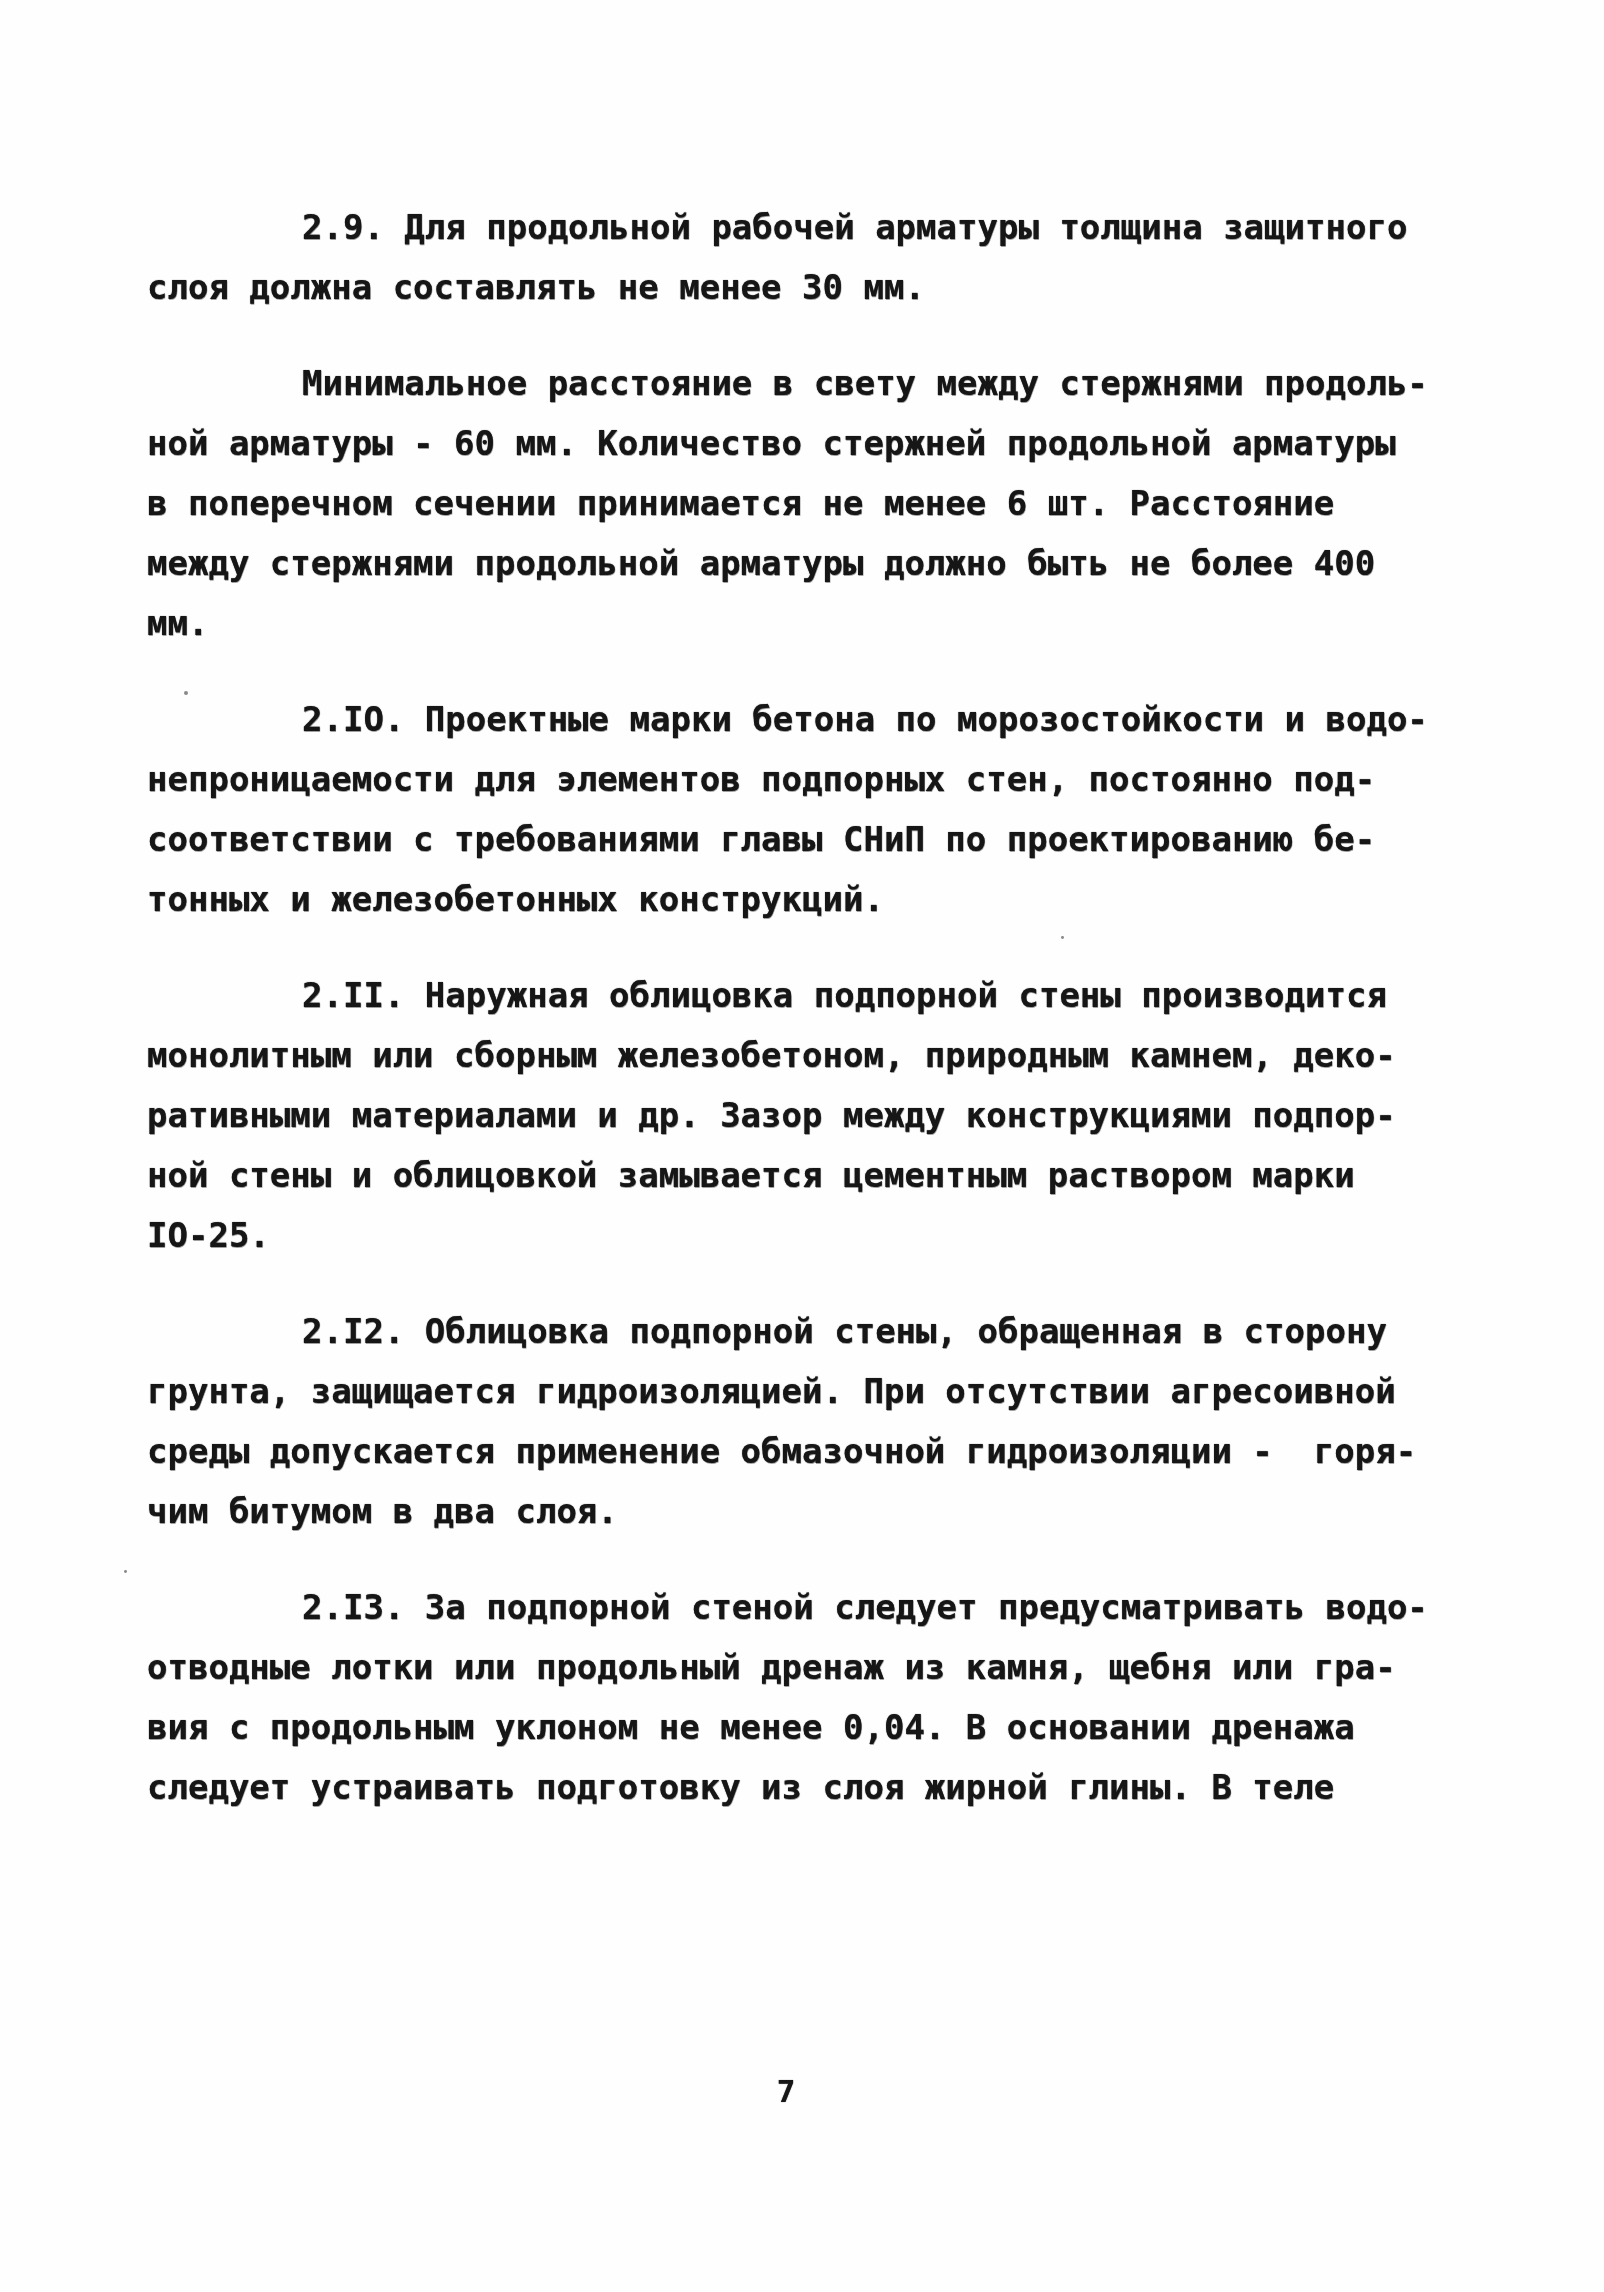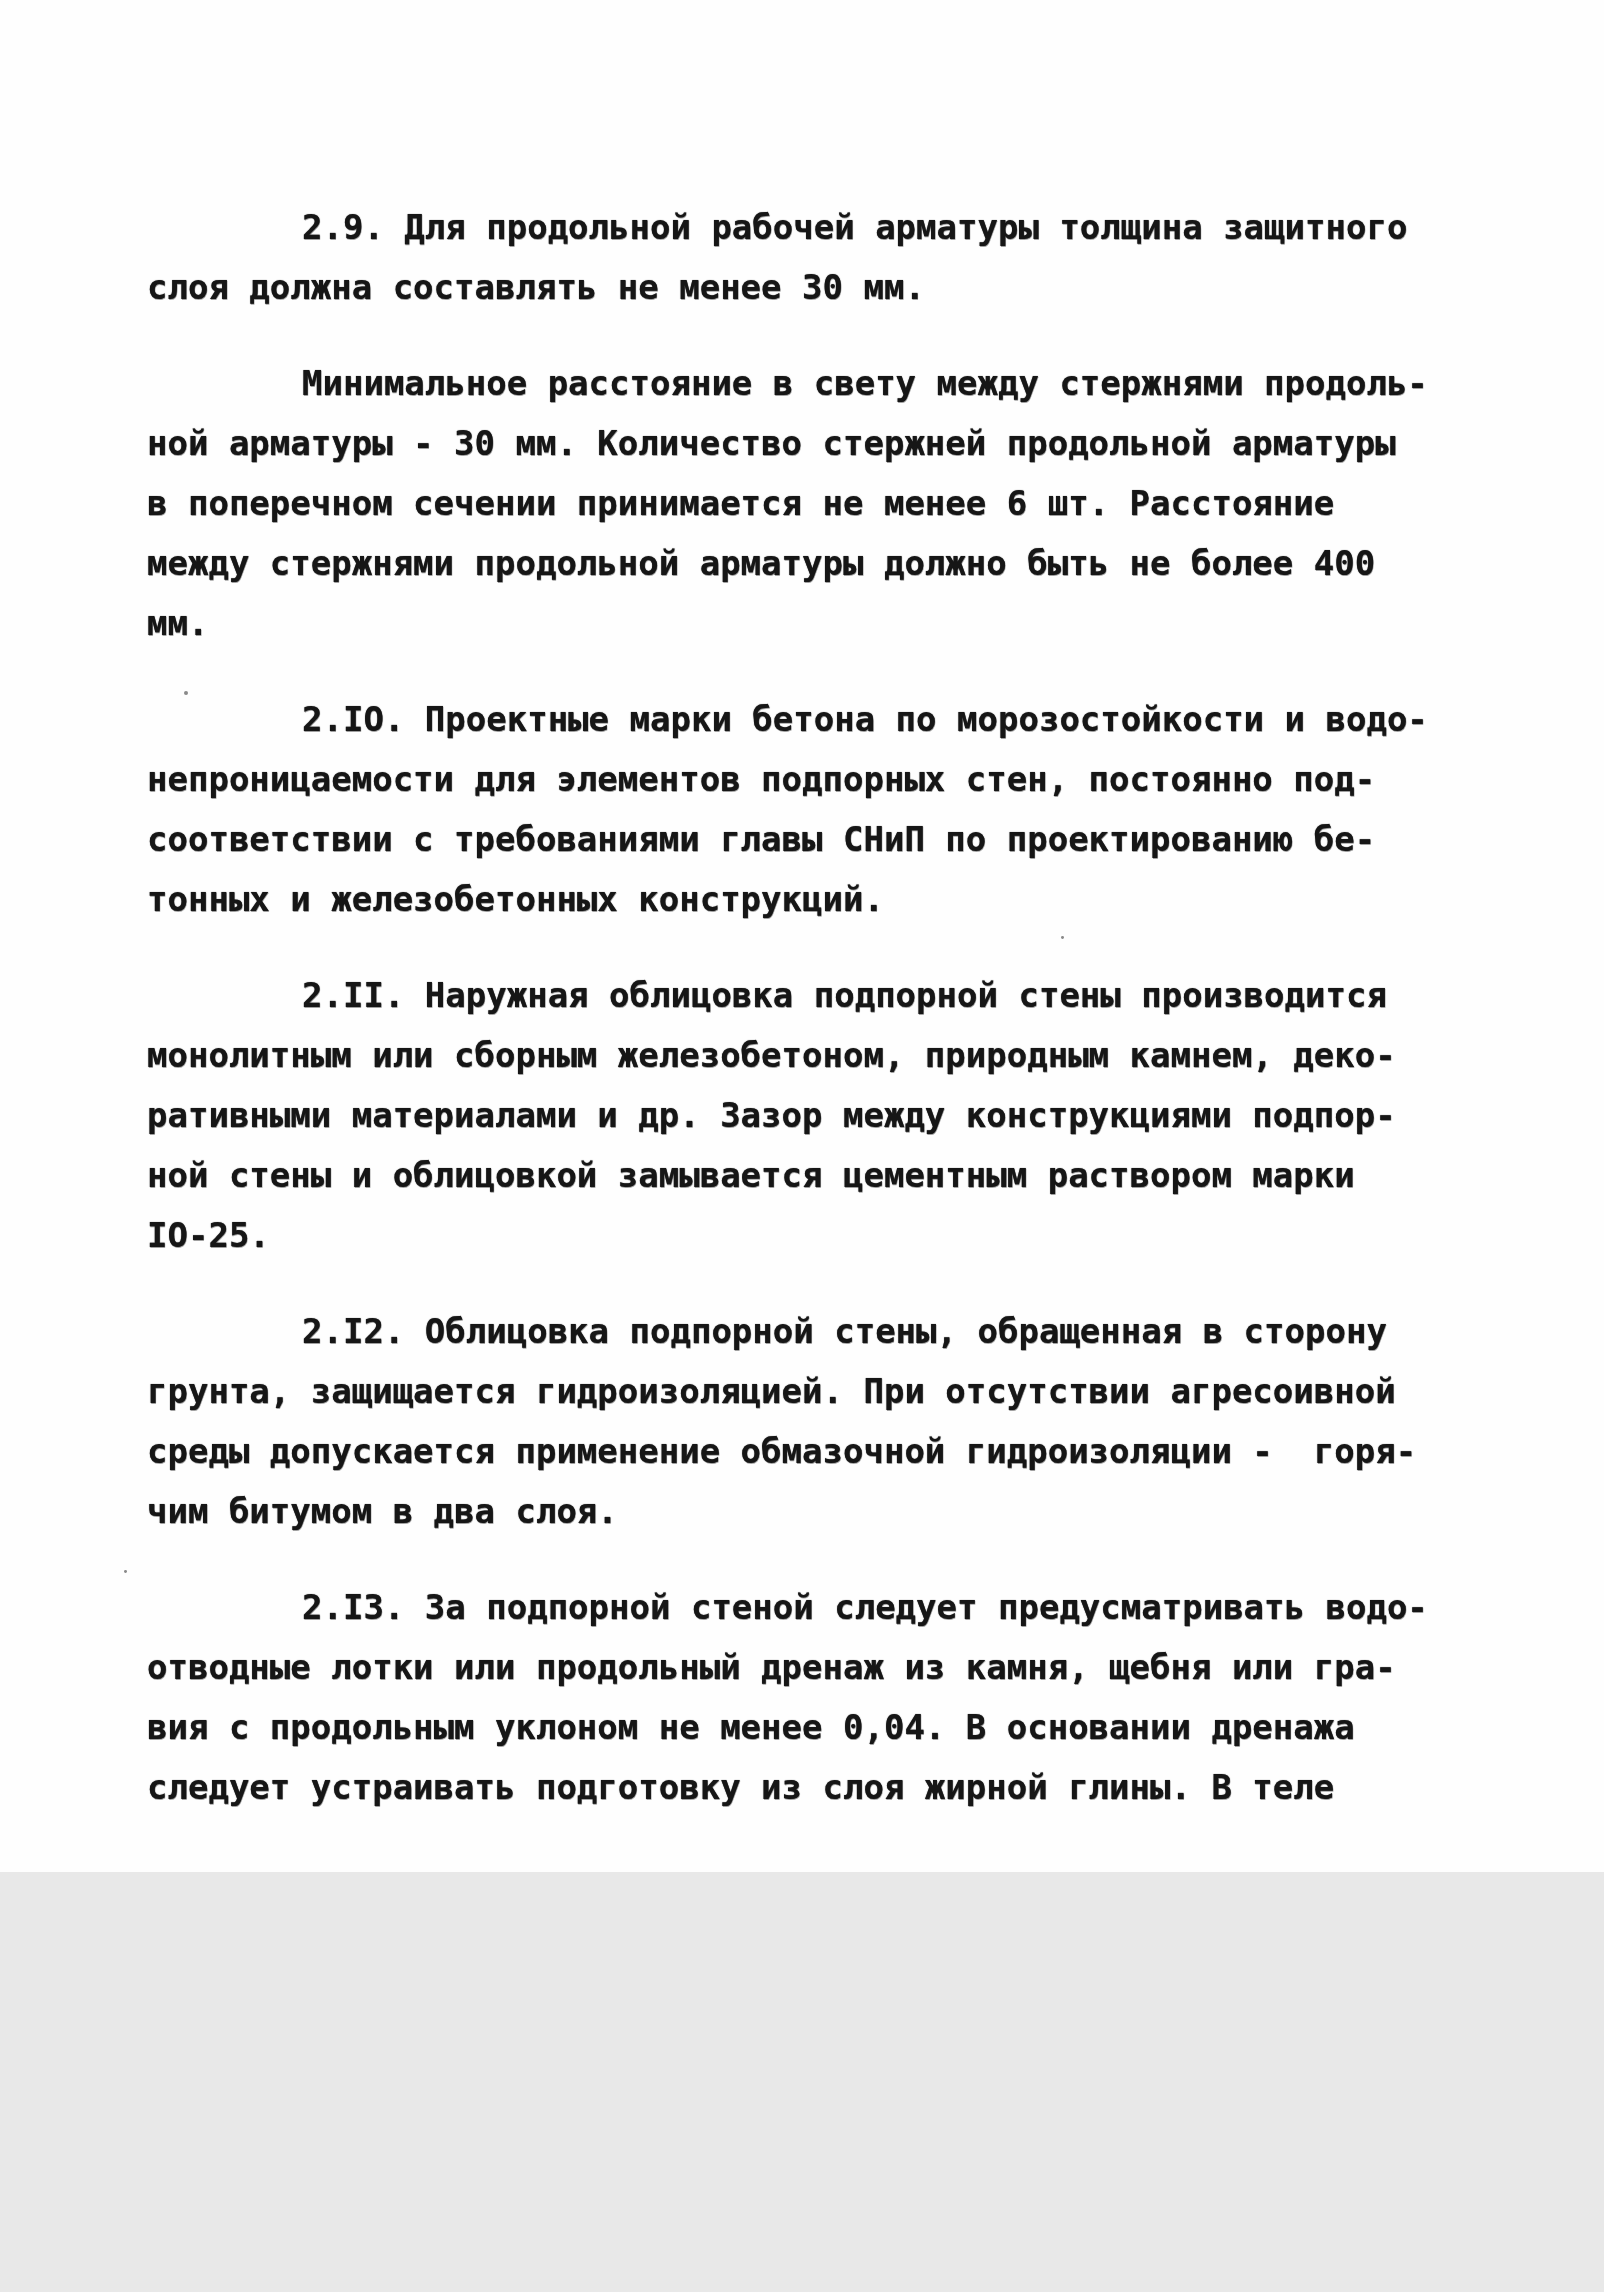--- a/index.html
+++ b/index.html
@@ -3,21 +3,21 @@
 <meta charset="utf-8">
 <style>
   html, body {
     margin: 0;
     padding: 0;
     background: #e8e8e8;
   }
   .page {
     position: relative;
     width: 1604px;
-    height: 1872px;
+    height: 2292px;
     margin: 0 auto;
     background: #fefefe;
     overflow: hidden;
     font-family: "DejaVu Sans Mono", "Liberation Mono", monospace;
     color: #161616;
   }
   .text-block {
     position: absolute;
     left: 147px;
     top: 197px;
@@ -64,21 +64,21 @@
 
   <div class="text-block">
 
     <div class="para">
       <div class="line">2.9. Для продольной рабочей арматуры толщина защитного</div>
       <div class="line">слоя должна составлять не менее 30 мм.</div>
     </div>
 
     <div class="para">
       <div class="line">Минимальное расстояние в свету между стержнями продоль-</div>
-      <div class="line">ной арматуры - 30 мм. Количество стержней продольной арматуры</div>
+      <div class="line">ной арматуры - 60 мм. Количество стержней продольной арматуры</div>
       <div class="line">в поперечном сечении принимается не менее 6 шт. Расстояние</div>
       <div class="line">между стержнями продольной арматуры должно быть не более 400</div>
       <div class="line">мм.</div>
     </div>
 
     <div class="para">
       <div class="line">2.IO. Проектные марки бетона по морозостойкости и водо-</div>
       <div class="line">непроницаемости для элементов подпорных стен, постоянно под-</div>
       <div class="line">соответствии с требованиями главы СНиП по проектированию бе-</div>
       <div class="line">тонных и железобетонных конструкций.</div>

